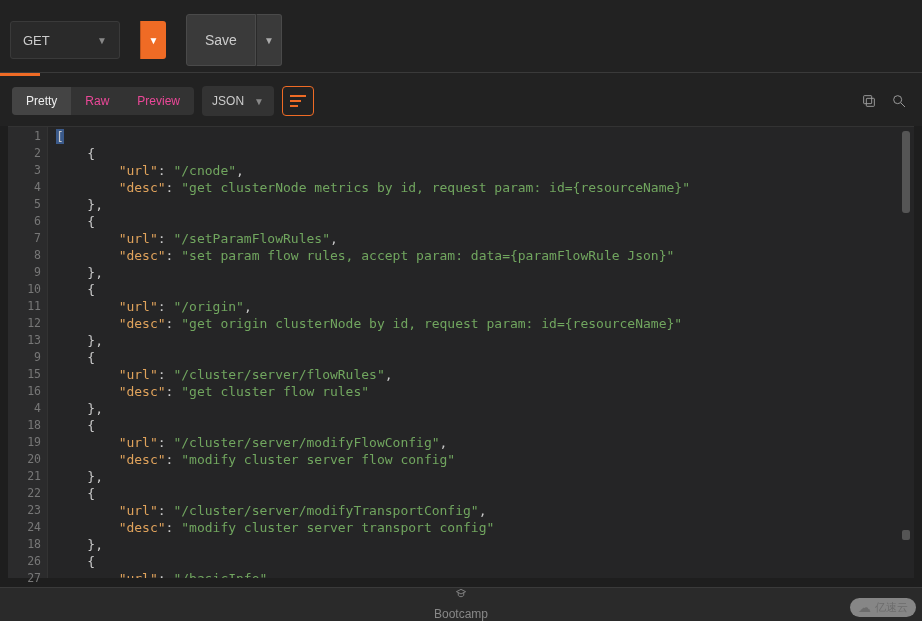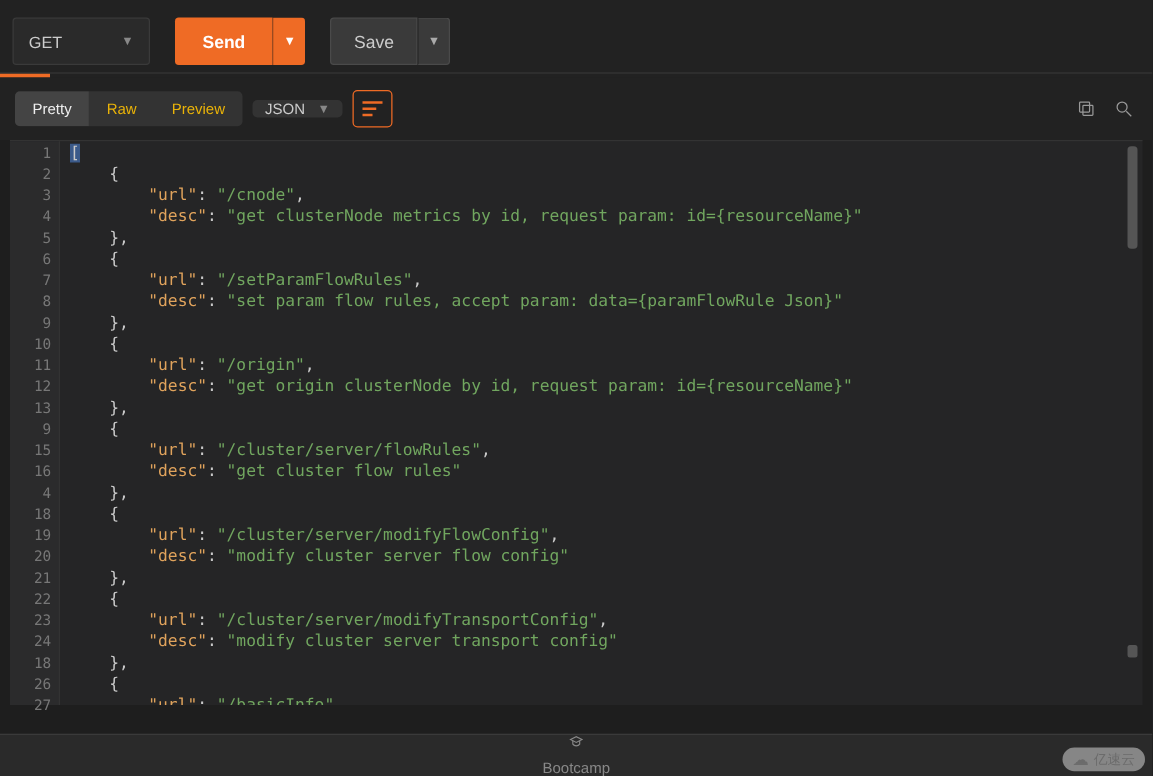--- a/index.html
+++ b/index.html
@@ -62,21 +62,21 @@
   }
   .send-drop {
     background: #ef6b25;
     border:none;
     border-left:1px solid rgba(0,0,0,.2);
     width:26px;
     border-radius:0 3px 3px 0;
     display:flex;align-items:center;justify-content:center;color:#fff;font-size:10px;
   }
   .save-btn {
-    display:flex;height:38px;
+    display:flex;height:52px;
   }
   .save-main {
     background: #3a3a3a;
     color: #ccc;
     border: 1px solid #4a4a4a;
     padding: 0 18px;
     font-size: 14px;
     border-radius: 3px 0 0 3px;
     display:flex;align-items:center;
   }
@@ -99,28 +99,28 @@
   }
   .view-tabs {
     display: flex;
     background: #333;
     border-radius: 4px;
     overflow: hidden;
   }
   .view-tab {
     padding: 7px 14px;
     font-size: 12px;
-    color: #eab308;
+    color: #ec4899;
     cursor: pointer;
   }
   .view-tab.active { background: #444; color: #eee; }
   .format-select {
     background: #333;
     color: #ccc;
-    height: 14px;
+    height: 30px;
     padding: 0 10px;
     display: flex;
     align-items: center;
     gap: 10px;
     font-size: 12px;
     border-radius: 4px;
   }
   .wrap-btn {
     width: 32px;
     height: 30px;
@@ -197,21 +197,20 @@
 <body>
 
 <div class="top-pad"></div>
 
 <div class="request-bar">
   <div class="method-select">
     <span>GET</span>
     <span class="chevron">▼</span>
   </div>
   <div class="send-btn">
-    <button class="send-main">Send</button>
     <button class="send-drop">
         <span>▼</span>
       </button>
   </div>
   <div class="save-btn">
     <button class="save-main">Save</button>
     <button class="save-drop">
         <span>▼</span>
       </button>
   </div>

